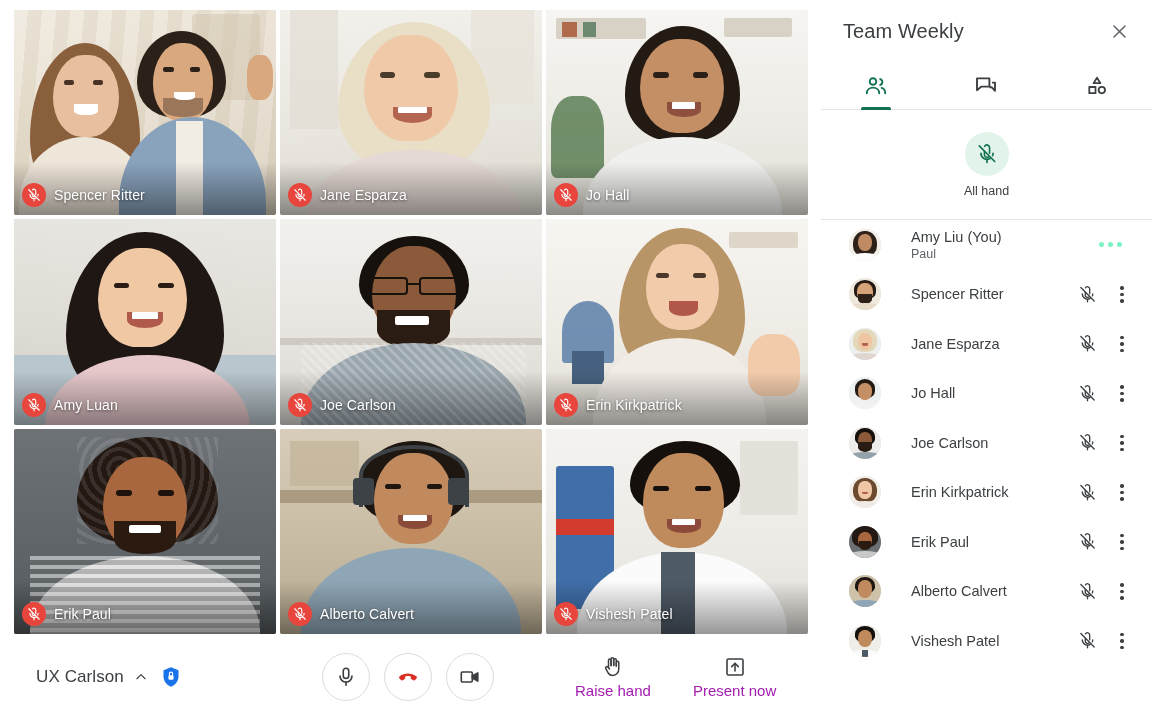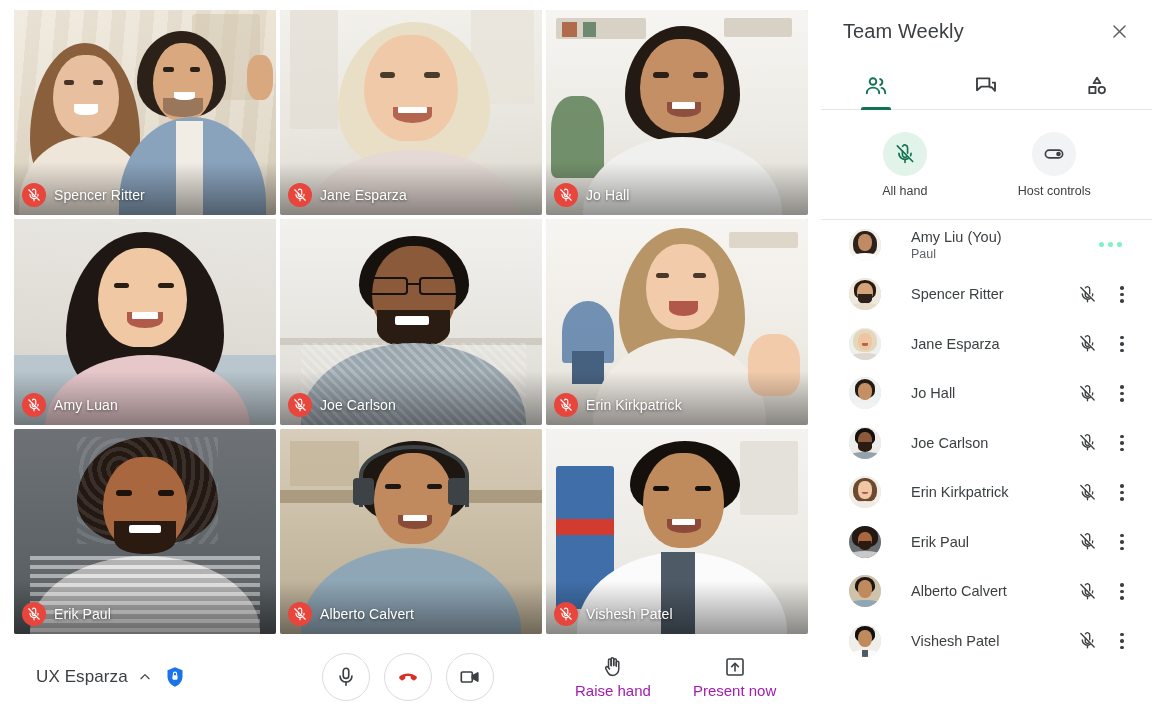--- a/index.html
+++ b/index.html
@@ -481,21 +481,21 @@
           <span class="nametext">Vishesh Patel</span>
         </div>
       </div>
 
     </div>
 
     <div class="bottombar">
 
       <div class="bb-left">
         <div class="meetname">
-          <span>UX Esparza</span>
+          <span>UX Carlson</span>
           <svg class="caret" viewBox="0 0 24 24" fill="none" stroke="#3c4043" stroke-width="2" stroke-linecap="round" stroke-linejoin="round">
             <polyline points="5,15 12,8 19,15"></polyline>
           </svg>
         </div>
         <svg class="shield" viewBox="0 0 24 28">
           <path d="M12 1 L22 5 V13 C22 20 17 25 12 27 C7 25 2 20 2 13 V5 Z" fill="#1a73e8"></path>
           <rect x="8.6" y="11.5" width="6.8" height="6" rx="1.1" fill="#ffffff"></rect>
           <path d="M9.9 11.5 V9.6 a2.1 2.1 0 0 1 4.2 0 V11.5" fill="none" stroke="#ffffff" stroke-width="1.5"></path>
         </svg>
       </div>
@@ -593,29 +593,20 @@
             <path d="M5.4 11.2a6.6 6.6 0 0 0 10 5.7"></path>
             <path d="M18.6 11.2a6.5 6.5 0 0 1-.5 2.6"></path>
             <path d="M12 18.2v3"></path>
             <path d="M3.6 3.2l16.8 17"></path>
           </svg>
         </div>
         <span class="lbl">All hand</span>
       </div>
 
 
-      <div class="qa">
-        <div class="qa-circle">
-          <svg viewBox="0 0 24 24">
-            <rect x="2.6" y="7.8" width="18.8" height="8.4" rx="4.2" fill="none" stroke="#3c4043" stroke-width="1.8"></rect>
-            <circle cx="16.9" cy="12" r="2.5" fill="#3c4043"></circle>
-          </svg>
-        </div>
-        <span class="lbl">Host controls</span>
-      </div>
     </div>
 
 
     <div class="plist">
 
       <div class="prow">
         <div class="avatar">
           <div style="position:absolute;inset:0;background:#f3efe9"></div>
           <div style="position:absolute;left:14%;top:6%;width:72%;height:78%;background:#2d211a;border-radius:50% 50% 40% 40%"></div>
           <div style="position:absolute;left:28%;top:16%;width:44%;height:54%;background:#c08a64;border-radius:46%"></div>

